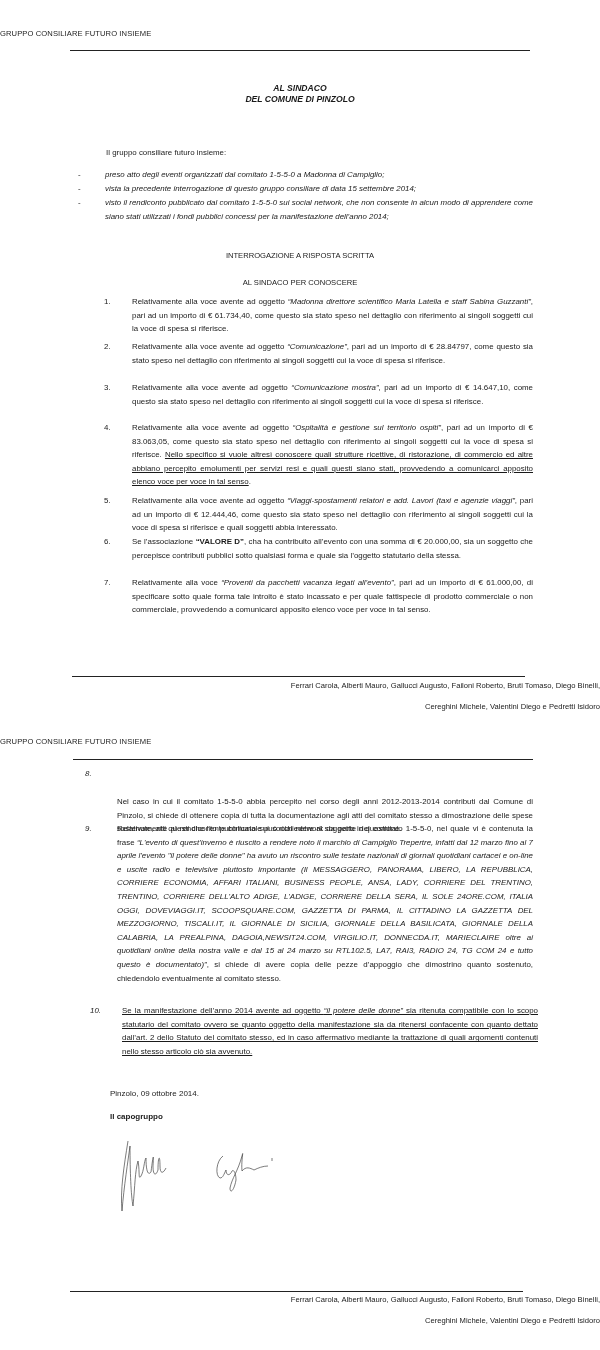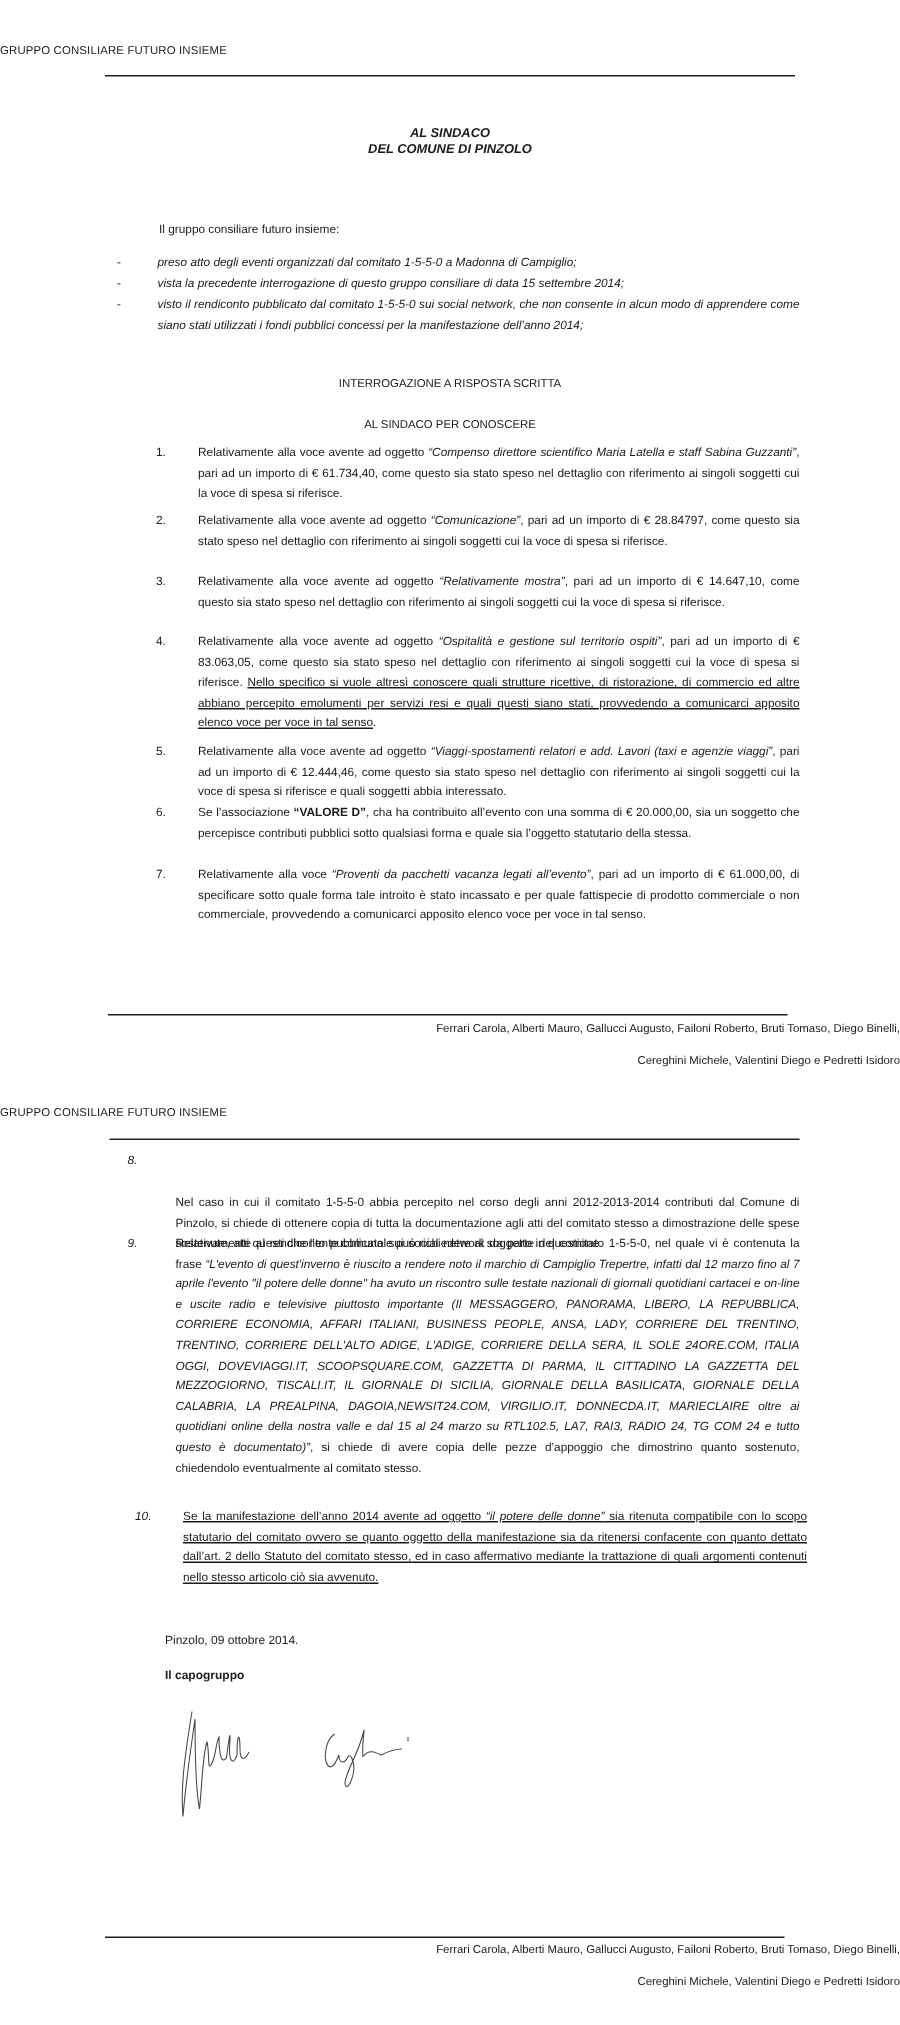--- a/index.html
+++ b/index.html
@@ -50,29 +50,29 @@
 <div class="bullet-row" style="top:196px; left:78px; width:455px;">
   <span class="mark">-</span>
   <div class="txt">visto il rendiconto pubblicato dal comitato 1-5-5-0 sui social network, che non consente in alcun modo di apprendere come siano stati utilizzati i fondi pubblici concessi per la manifestazione dell’anno 2014;</div>
 </div>
 
 <div class="abs center-label" style="top:239px;margin-top:12px;">INTERROGAZIONE A RISPOSTA SCRITTA</div>
 <div class="abs center-label" style="top:278px;">AL SINDACO PER CONOSCERE</div>
 
 <div class="item" style="top:295px;">
   <span class="num">1.</span>
-  <div class="txt"><span>Relativamente alla voce avente ad oggetto </span><span class="it">“Compenso direttore scientifico Maria Latella e staff Sabina Guzzanti”</span><span>, pari ad un importo di € 61.734,40, come questo sia stato speso nel dettaglio con riferimento ai singoli soggetti cui la voce di spesa si riferisce.</span></div>
+  <div class="txt"><span>Relativamente alla voce avente ad oggetto </span><span class="it">“Madonna direttore scientifico Maria Latella e staff Sabina Guzzanti”</span><span>, pari ad un importo di € 61.734,40, come questo sia stato speso nel dettaglio con riferimento ai singoli soggetti cui la voce di spesa si riferisce.</span></div>
 </div>
 <div class="item" style="top:340px;">
   <span class="num">2.</span>
   <div class="txt"><span>Relativamente alla voce avente ad oggetto </span><span class="it">“Comunicazione”</span><span>, pari ad un importo di € 28.84797, come questo sia stato speso nel dettaglio con riferimento ai singoli soggetti cui la voce di spesa si riferisce.</span></div>
 </div>
 <div class="item" style="top:381px;">
   <span class="num">3.</span>
-  <div class="txt"><span>Relativamente alla voce avente ad oggetto </span><span class="it">“Relativamente mostra”</span><span>, pari ad un importo di € 14.647,10, come questo sia stato speso nel dettaglio con riferimento ai singoli soggetti cui la voce di spesa si riferisce.</span></div>
+  <div class="txt"><span>Relativamente alla voce avente ad oggetto </span><span class="it">“Comunicazione mostra”</span><span>, pari ad un importo di € 14.647,10, come questo sia stato speso nel dettaglio con riferimento ai singoli soggetti cui la voce di spesa si riferisce.</span></div>
 </div>
 <div class="item" style="top:421px;">
   <span class="num">4.</span>
   <div class="txt"><span>Relativamente alla voce avente ad oggetto </span><span class="it">“Ospitalità e gestione sul territorio ospiti”</span><span>, pari ad un importo di € 83.063,05, come questo sia stato speso nel dettaglio con riferimento ai singoli soggetti cui la voce di spesa si riferisce. </span><span class="u">Nello specifico si vuole altresì conoscere quali strutture ricettive, di ristorazione, di commercio ed altre abbiano percepito emolumenti per servizi resi e quali questi siano stati, provvedendo a comunicarci apposito elenco voce per voce in tal senso</span><span>.</span></div>
 </div>
 <div class="item" style="top:494px;">
   <span class="num">5.</span>
   <div class="txt"><span>Relativamente alla voce avente ad oggetto </span><span class="it">“Viaggi-spostamenti relatori e add. Lavori (taxi e agenzie viaggi”</span><span>, pari ad un importo di € 12.444,46, come questo sia stato speso nel dettaglio con riferimento ai singoli soggetti cui la voce di spesa si riferisce e quali soggetti abbia interessato.</span></div>
 </div>
 <div class="item" style="top:535px;">

